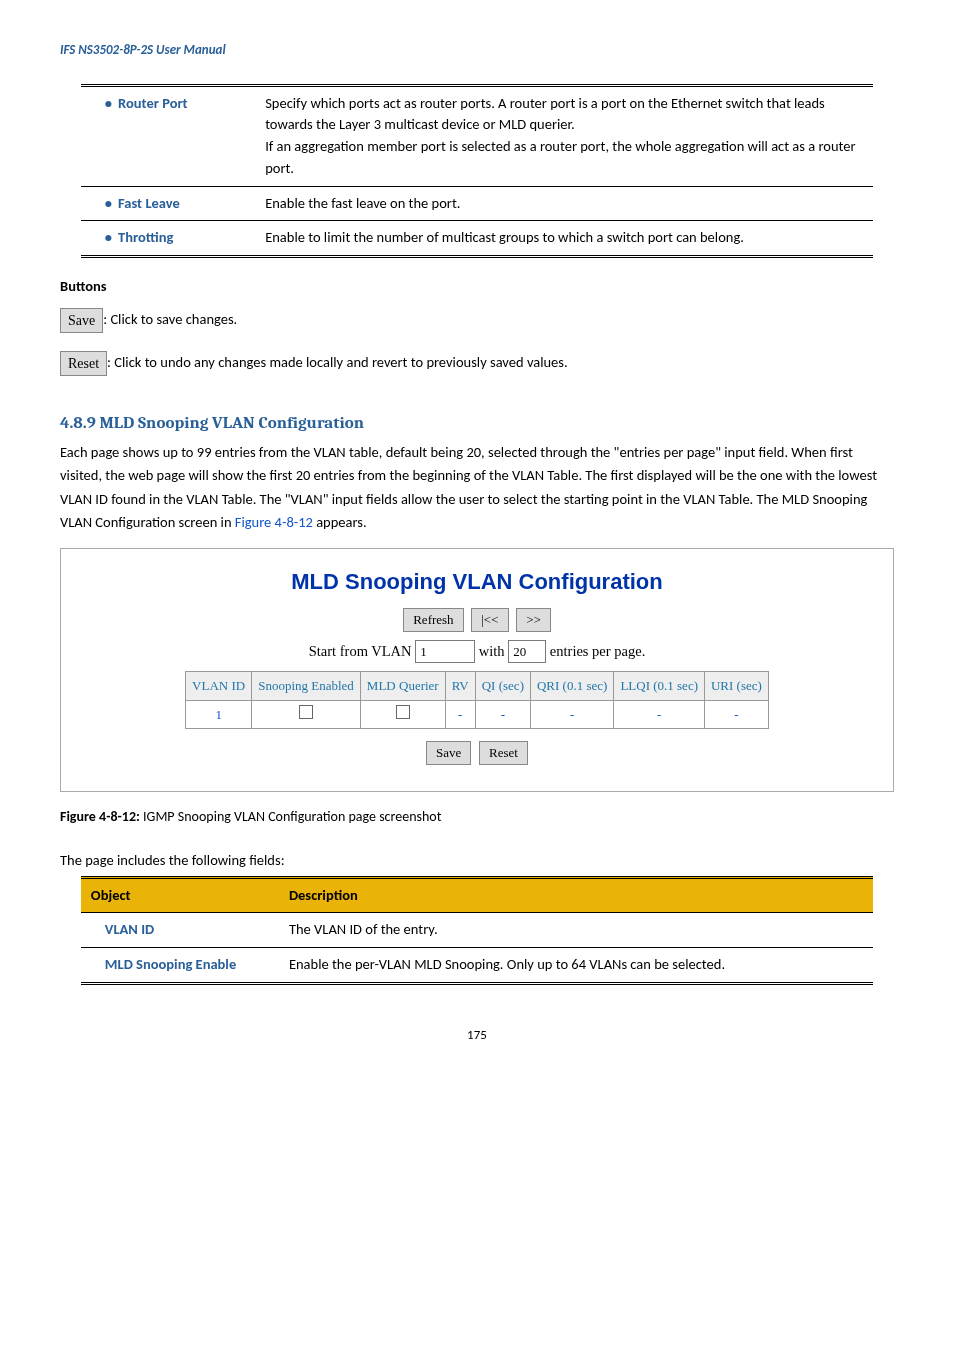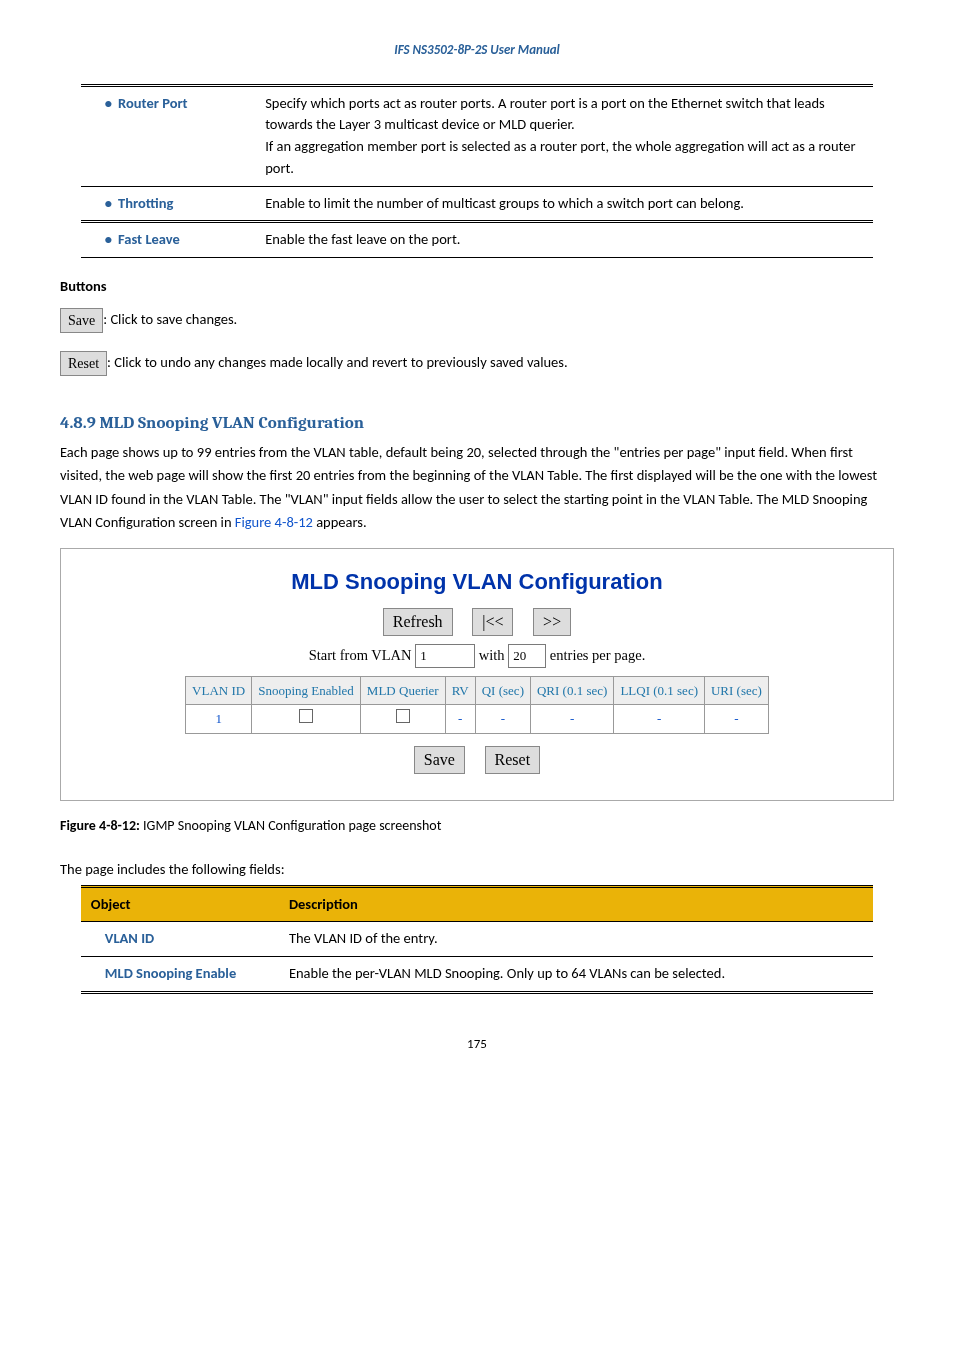--- a/index.html
+++ b/index.html
@@ -6,21 +6,21 @@
     font-family: Calibri, 'Segoe UI', Arial, sans-serif;
     font-size: 14.5px;
     color: #000;
     background: #fff;
     margin: 0;
     padding: 40px 60px;
     width: 834px;
     line-height: 1.5;
   }
   .header-right {
-    text-align: center;
+    text-align: left;
     font-style: italic;
     color: #2a6099;
     font-weight: bold;
     font-size: 13px;
     margin-bottom: 24px;
   }
   table.obj-table {
     border-collapse: collapse;
     width: 95%;
     margin: 0 auto 8px auto;
@@ -83,23 +83,23 @@
     font-size: 22px;
     font-weight: bold;
     color: #0033aa;
     margin-bottom: 10px;
   }
   .ctrl-row { margin: 8px 0; font-family: 'Times New Roman', serif; }
   .ctrl-row .fake-btn {
     display: inline-block;
     border: 1px solid #888;
     background: #ddd;
-    font-size: 16px;
+    font-size: 13px;
     padding: 1px 9px;
-    margin: 0 8px;
+    margin: 0 2px;
   }
   .ctrl-row .fake-input {
     display: inline-block;
     border: 1px solid #7a7a7a;
     background: #fff;
     font-size: 13px;
     padding: 1px 4px;
     min-width: 22px;
     text-align: left;
     font-family: 'Times New Roman', serif;
@@ -170,26 +170,26 @@
 <table class="obj-table">
   <tbody>
       <tr>
     <td class="left-col thick-top"><span class="bullet">Router Port</span></td>
     <td class="thick-top">
       Specify which ports act as router ports. A router port is a port on the Ethernet switch that leads towards the Layer 3 multicast device or MLD querier.<br>
       If an aggregation member port is selected as a router port, the whole aggregation will act as a router port.
     </td>
   </tr>
   <tr>
+    <td class="left-col"><span class="bullet">Fast Leave</span></td>
+    <td>Enable the fast leave on the port.</td>
+  </tr>
+  <tr>
     <td class="left-col thick-bottom"><span class="bullet">Throtting</span></td>
     <td class="thick-bottom">Enable to limit the number of multicast groups to which a switch port can belong.</td>
-  </tr>
-  <tr>
-    <td class="left-col"><span class="bullet">Fast Leave</span></td>
-    <td>Enable the fast leave on the port.</td>
   </tr>
 </tbody>
   </table>
 
 <div class="buttons-header">Buttons</div>
 
 <div class="btn-line">
   <span class="btn-gray">Save</span><span>: Click to save changes.</span>
 </div>
 

